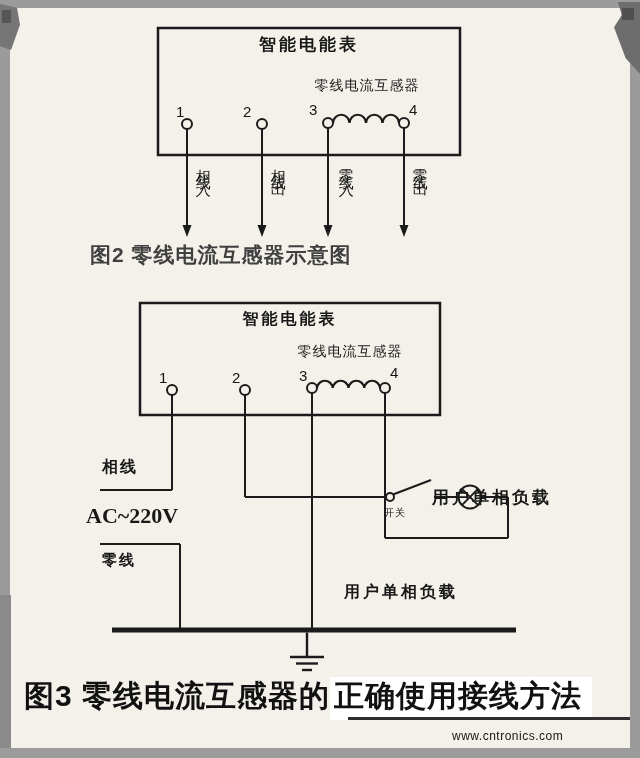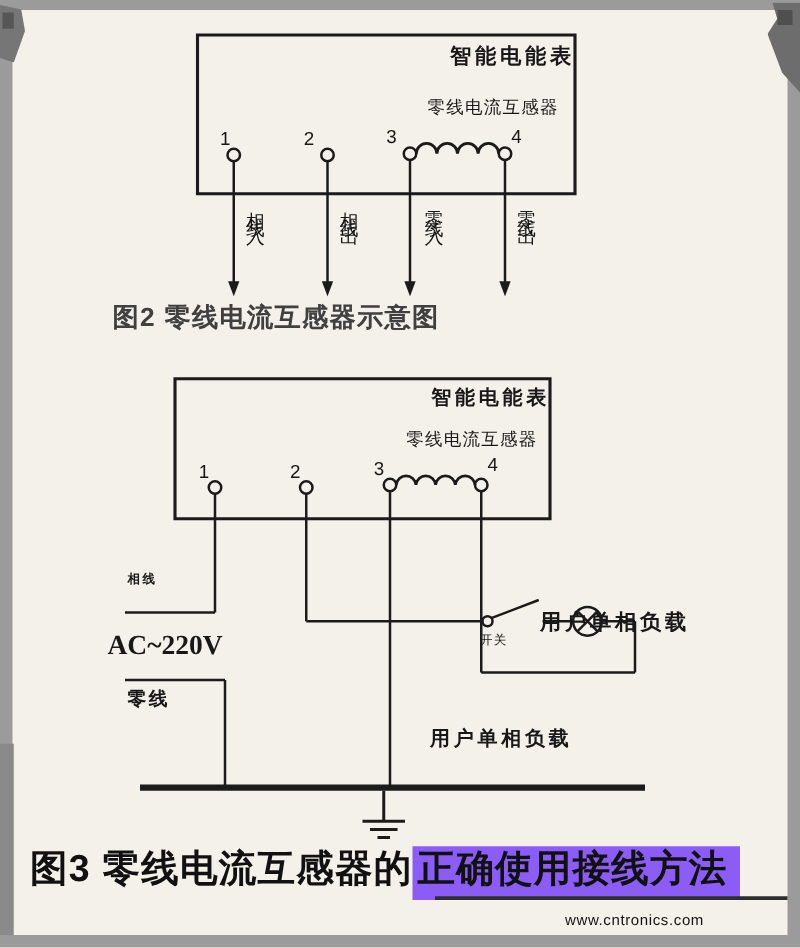--- a/index.html
+++ b/index.html
@@ -18,41 +18,41 @@
   .notch-tl  { position:absolute; left:2px; top:10px; width:9px; height:13px; background:#565656; }
   .corner-tr { position:absolute; left:614px; top:2px; width:26px; height:72px; background:#6d6d6d;
     clip-path:polygon(15% 0,100% 0,100% 100%,45% 78%,0 35%,30% 18%); }
   .notch-tr  { position:absolute; left:622px; top:8px; width:12px; height:12px; background:#4f4f4f; }
   .edge-bl   { position:absolute; left:0; top:595px; width:11px; height:153px; background:#8a8a8a; }
 
   .diagram { position:absolute; left:0; top:0; }
   .diagram * { vector-effect:non-scaling-stroke; }
 
   .t { position:absolute; color:#181818; white-space:nowrap; line-height:1.15; }
-  .center { text-align:right; }
+  .center { text-align:center; }
   .bold { font-weight:bold; }
 
   .meter2   { left:158px; top:35px;  width:302px; font-size:17px; letter-spacing:3px; }
   .ct2      { left:287px; top:77px;  width:160px; font-size:14px; letter-spacing:1px; }
   .meter3   { left:140px; top:310px; width:300px; font-size:16px; letter-spacing:3px; }
   .ct3      { left:270px; top:343px; width:160px; font-size:14px; letter-spacing:1px; }
 
   .tnum { font-size:15px; color:#161616; }
 
   .vlabel {
     writing-mode:vertical-rl; text-orientation:upright;
     letter-spacing:6px; font-size:15px; color:#161616;
   }
 
   .caption2 { left:90px;  top:243px; font-size:21px; font-weight:bold; letter-spacing:1px; color:#404040; }
   .caption3 { left:24px;  top:679px; font-size:30px; font-weight:bold; letter-spacing:1px; color:#111; }
-  .caption3 .hl { background:#8b5cf6; padding:2px 10px 8px 4px; }
+  .caption3 .hl { background:#ffffff; padding:2px 10px 8px 4px; }
   .underline3 { position:absolute; left:348px; top:717px; width:282px; height:3px; background:#2e2e2e; }
 
-  .phase   { left:102px; top:458px; font-size:10px; font-weight:bold; letter-spacing:2px; }
+  .phase   { left:102px; top:458px; font-size:16px; font-weight:bold; letter-spacing:2px; }
   .volt    { left:86px;  top:503px; font-size:22px; font-weight:bold;
              font-family:"Liberation Serif","DejaVu Serif",serif;text-align:center; }
   .neutral { left:102px; top:551px; font-size:15px; font-weight:bold; letter-spacing:2px; }
   .load    { left:432px; top:447px; font-size:17px; font-weight:bold; letter-spacing:3px;margin-top:41px; }
   .switch  { left:384px; top:507px; font-size:10px; letter-spacing:1px; }
   .busbar  { left:344px; top:583px; font-size:16px; font-weight:bold; letter-spacing:3px; }
 
   .watermark {
     position:absolute; left:452px; top:729px; font-size:12px;
     color:#000000; opacity:.92; letter-spacing:.5px;

